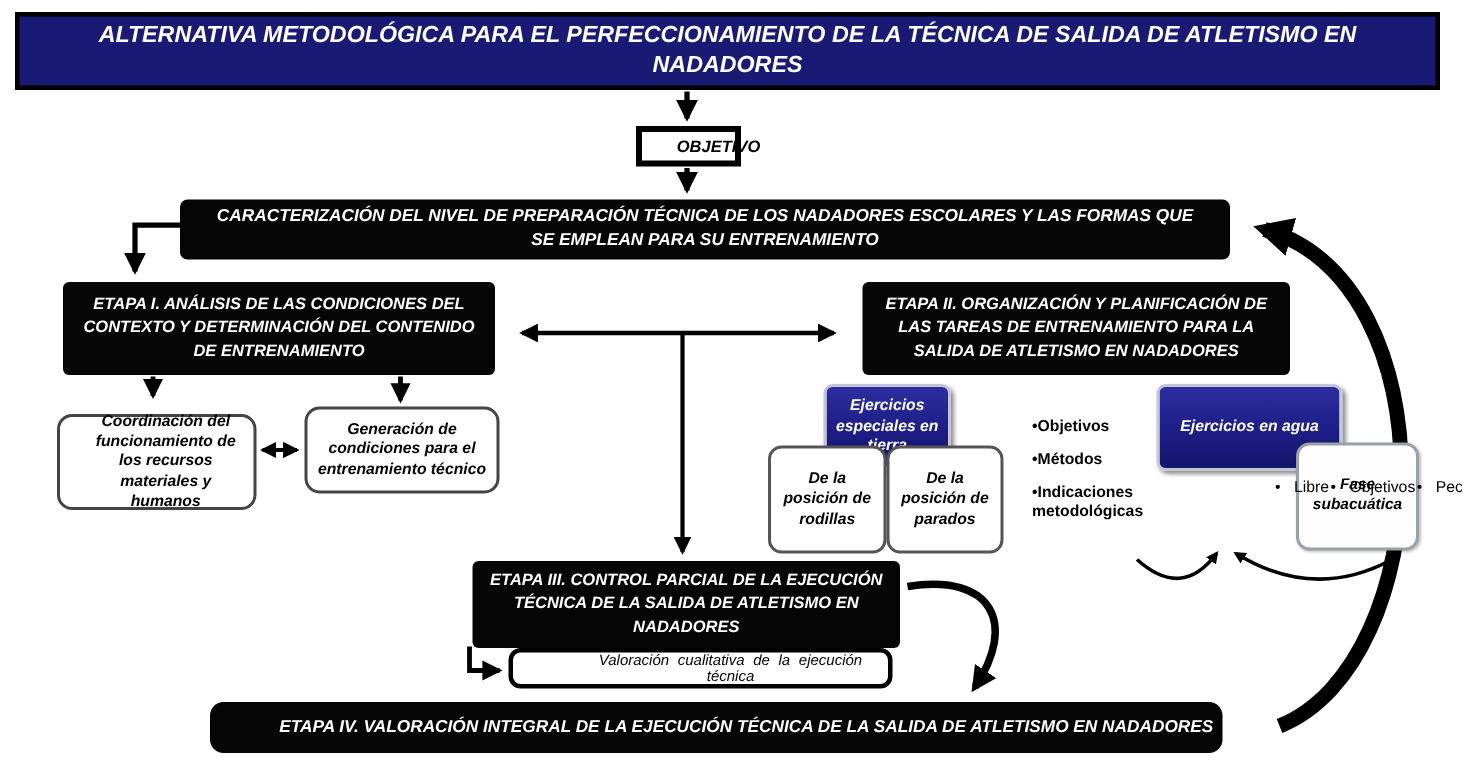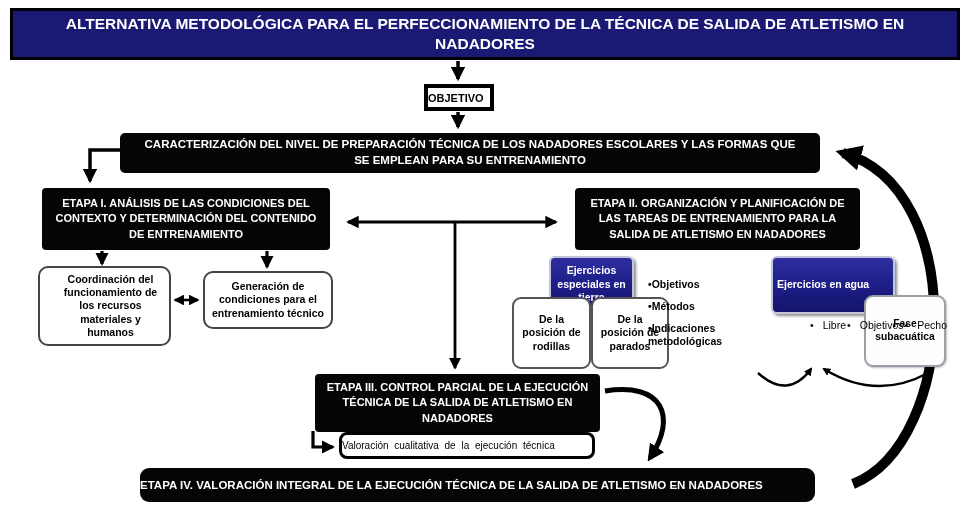--- a/index.html
+++ b/index.html
@@ -1,21 +1,21 @@
 <!DOCTYPE html>
 <html style="--banner: #1a1a75; --navy_box: #1d1d86; --black_box: #050505; --white_box: #ffffff; --arrow: #000000;"><head>
 <meta charset="utf-8">
 <style>
   html,body{margin:0;padding:0;background:#fff;}
   #canvas{
     position:relative;width:975px;height:512px;background:#fff;overflow:hidden;
     font-family:"Liberation Sans","DejaVu Sans",sans-serif;color:#000;
   }
-  .abs{position:absolute;box-sizing:border-box;}
-  .center{display:flex;align-items:center;justify-content:flex-start;text-align:center;}
+  .abs{position:absolute;box-sizing:border-box;padding-left:40px;}
+  .center{display:flex;align-items:center;justify-content:center;text-align:center;font-style:italic;}
   
   .banner{
     left:10px;top:8px;width:950px;height:52px;
     background:var(--banner,#1a1a75);border:3px solid #000;
     color:#fff;font-weight:bold;font-size:15.5px;line-height:1.3;padding:2px 14px;
   }
   
   .objetivo{
     left:424px;top:84px;width:70px;height:27px;background:#fff;border:4px solid #000;
     font-weight:bold;font-size:11px;
@@ -32,21 +32,21 @@
     font-size:11px;line-height:1.4;padding:4px 10px;
   }
   .etapa1{left:42px;top:188px;width:288px;height:62px;}
   .etapa2{left:575px;top:188px;width:285px;height:62px;}
   .etapa3{left:315px;top:374px;width:285px;height:58px;}
   
   .whitebox{
     background:#fff;border:2px solid #444;border-radius:10px;
     font-weight:bold;font-size:10.5px;line-height:1.25;padding:3px 4px;
   }
-  .coordinacion{left:38px;top:266px;width:133px;height:80px;padding-left:16px;}
+  .coordinacion{left:38px;top:276px;width:133px;height:64px;padding-left:16px;}
   .generacion{left:203px;top:271px;width:130px;height:58px;}
   .rodillas{left:512px;top:297px;width:79px;height:72px;border-color:#555;border-radius:9px;}
   .parados{left:591px;top:297px;width:78px;height:72px;border-color:#555;border-radius:9px;}
   .fase{border:2px solid #9aa0a8;border-radius:9px;background:#fdfdfe;box-shadow:1px 1px 2px rgba(0,0,0,.25);}
   .fase-aerea{left:739px;top:295px;width:72px;height:72px;}
   .fase-sub{left:864px;top:295px;width:82px;height:72px;font-size:10.3px;}
   
   .navybox{
     background:linear-gradient(180deg,#2d2da0 0%,var(--navy_box,#1d1d86) 55%,#14146b 100%);
     color:#fff;font-weight:bold;border:2px solid #c2c6d6;border-radius:6px;

